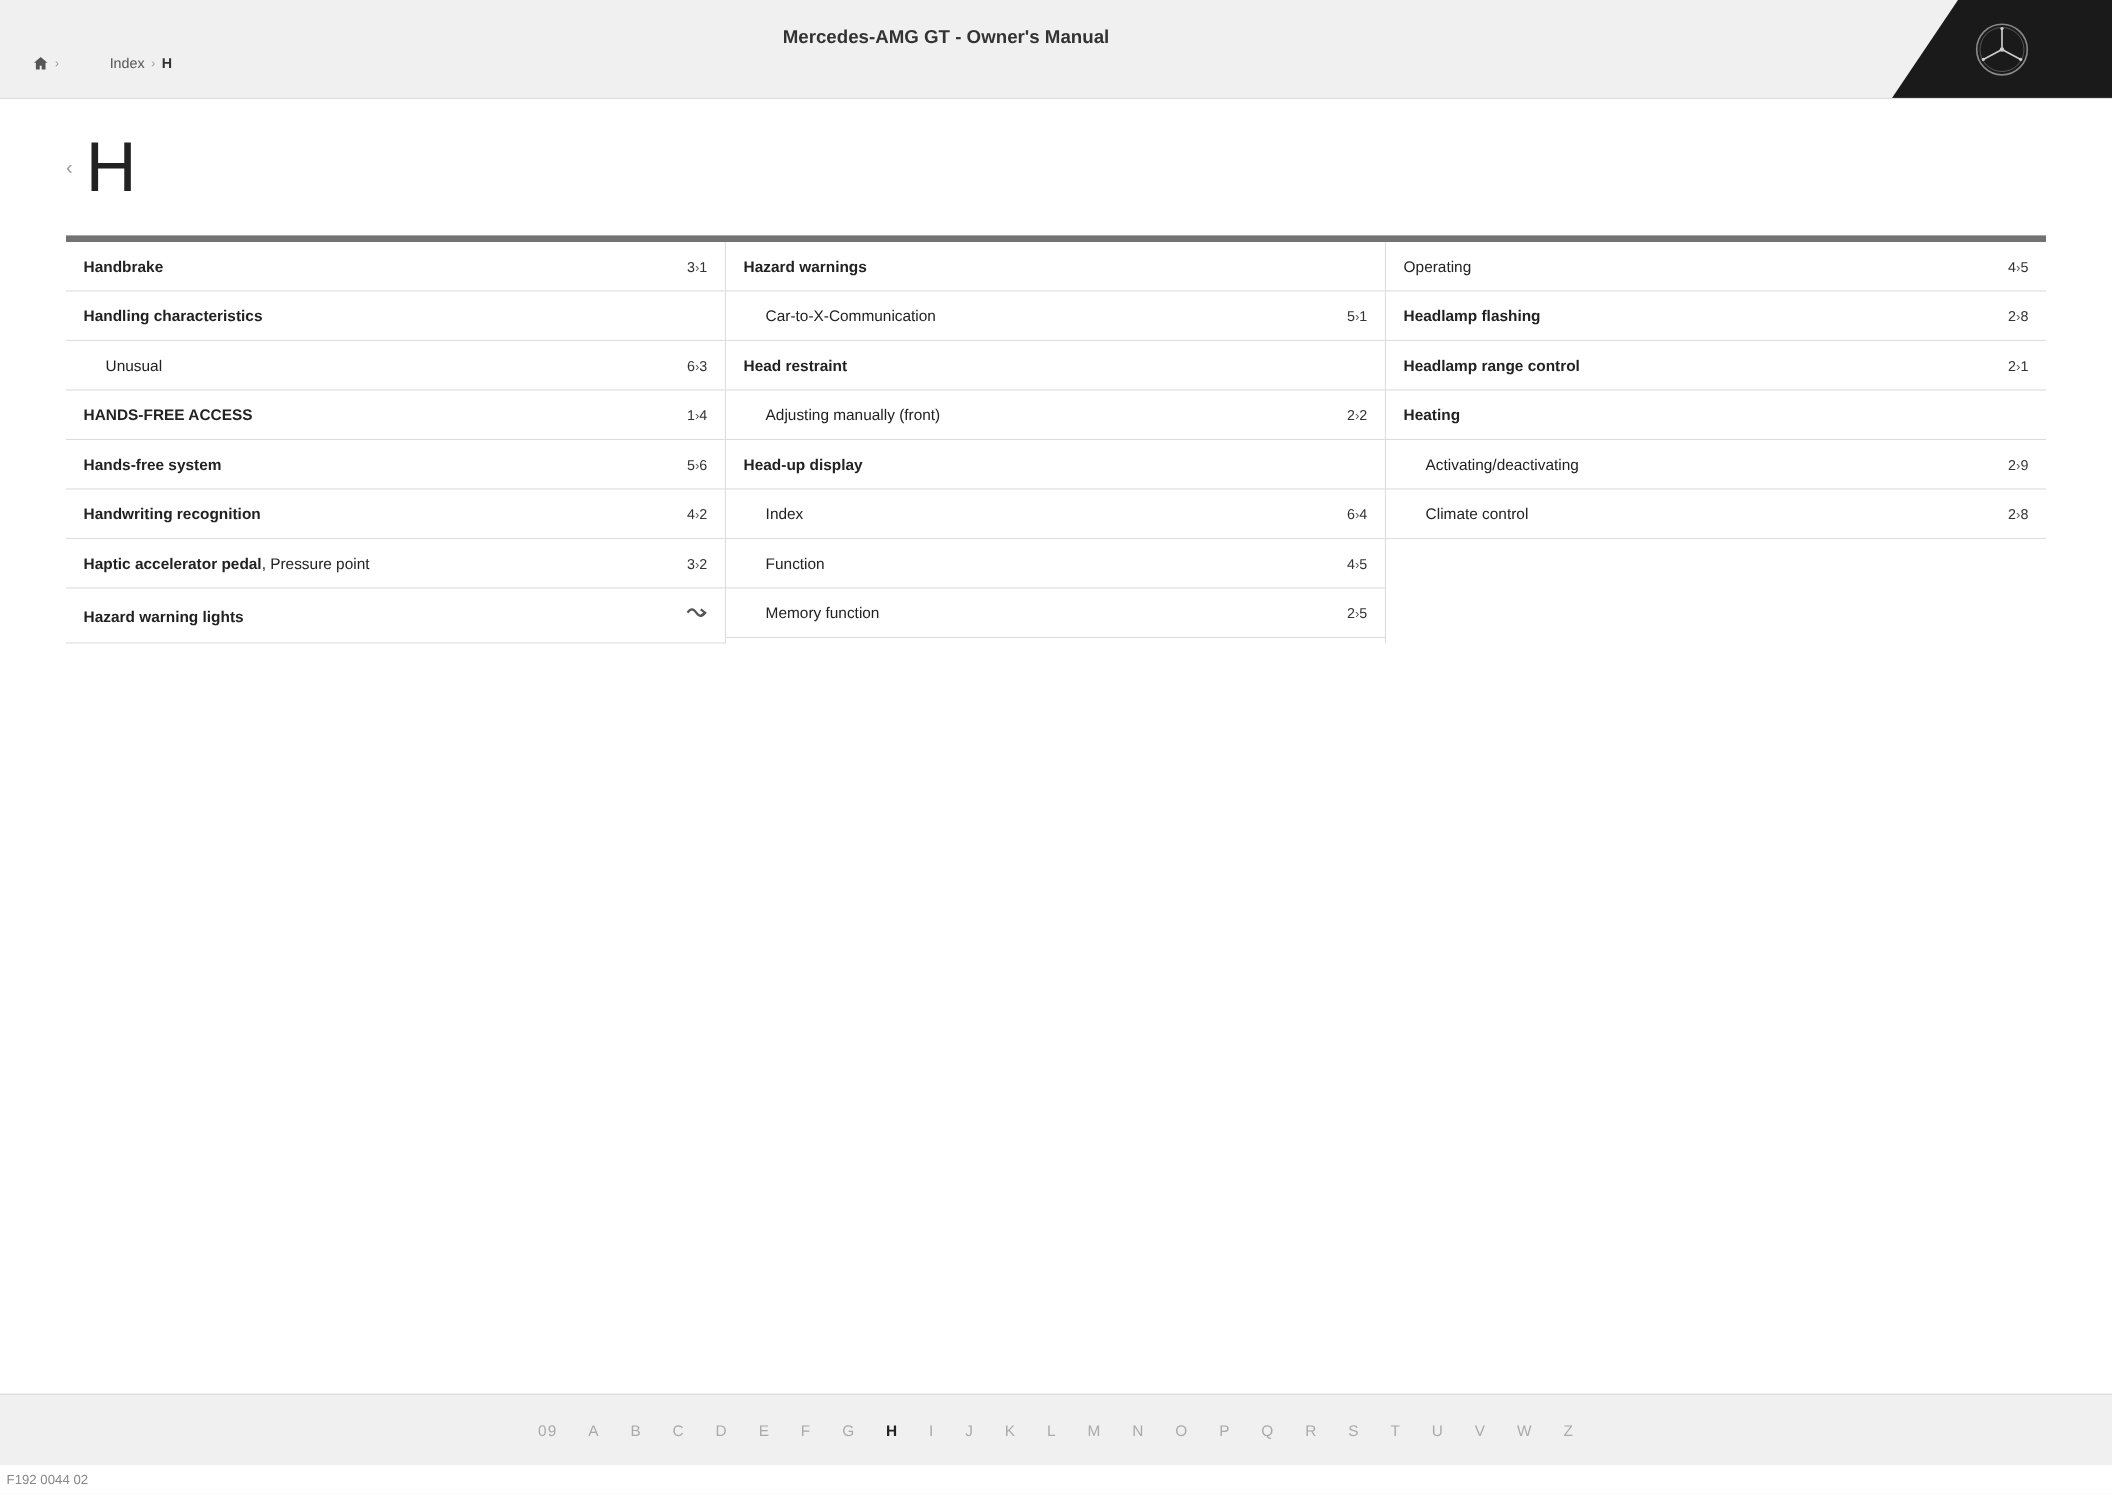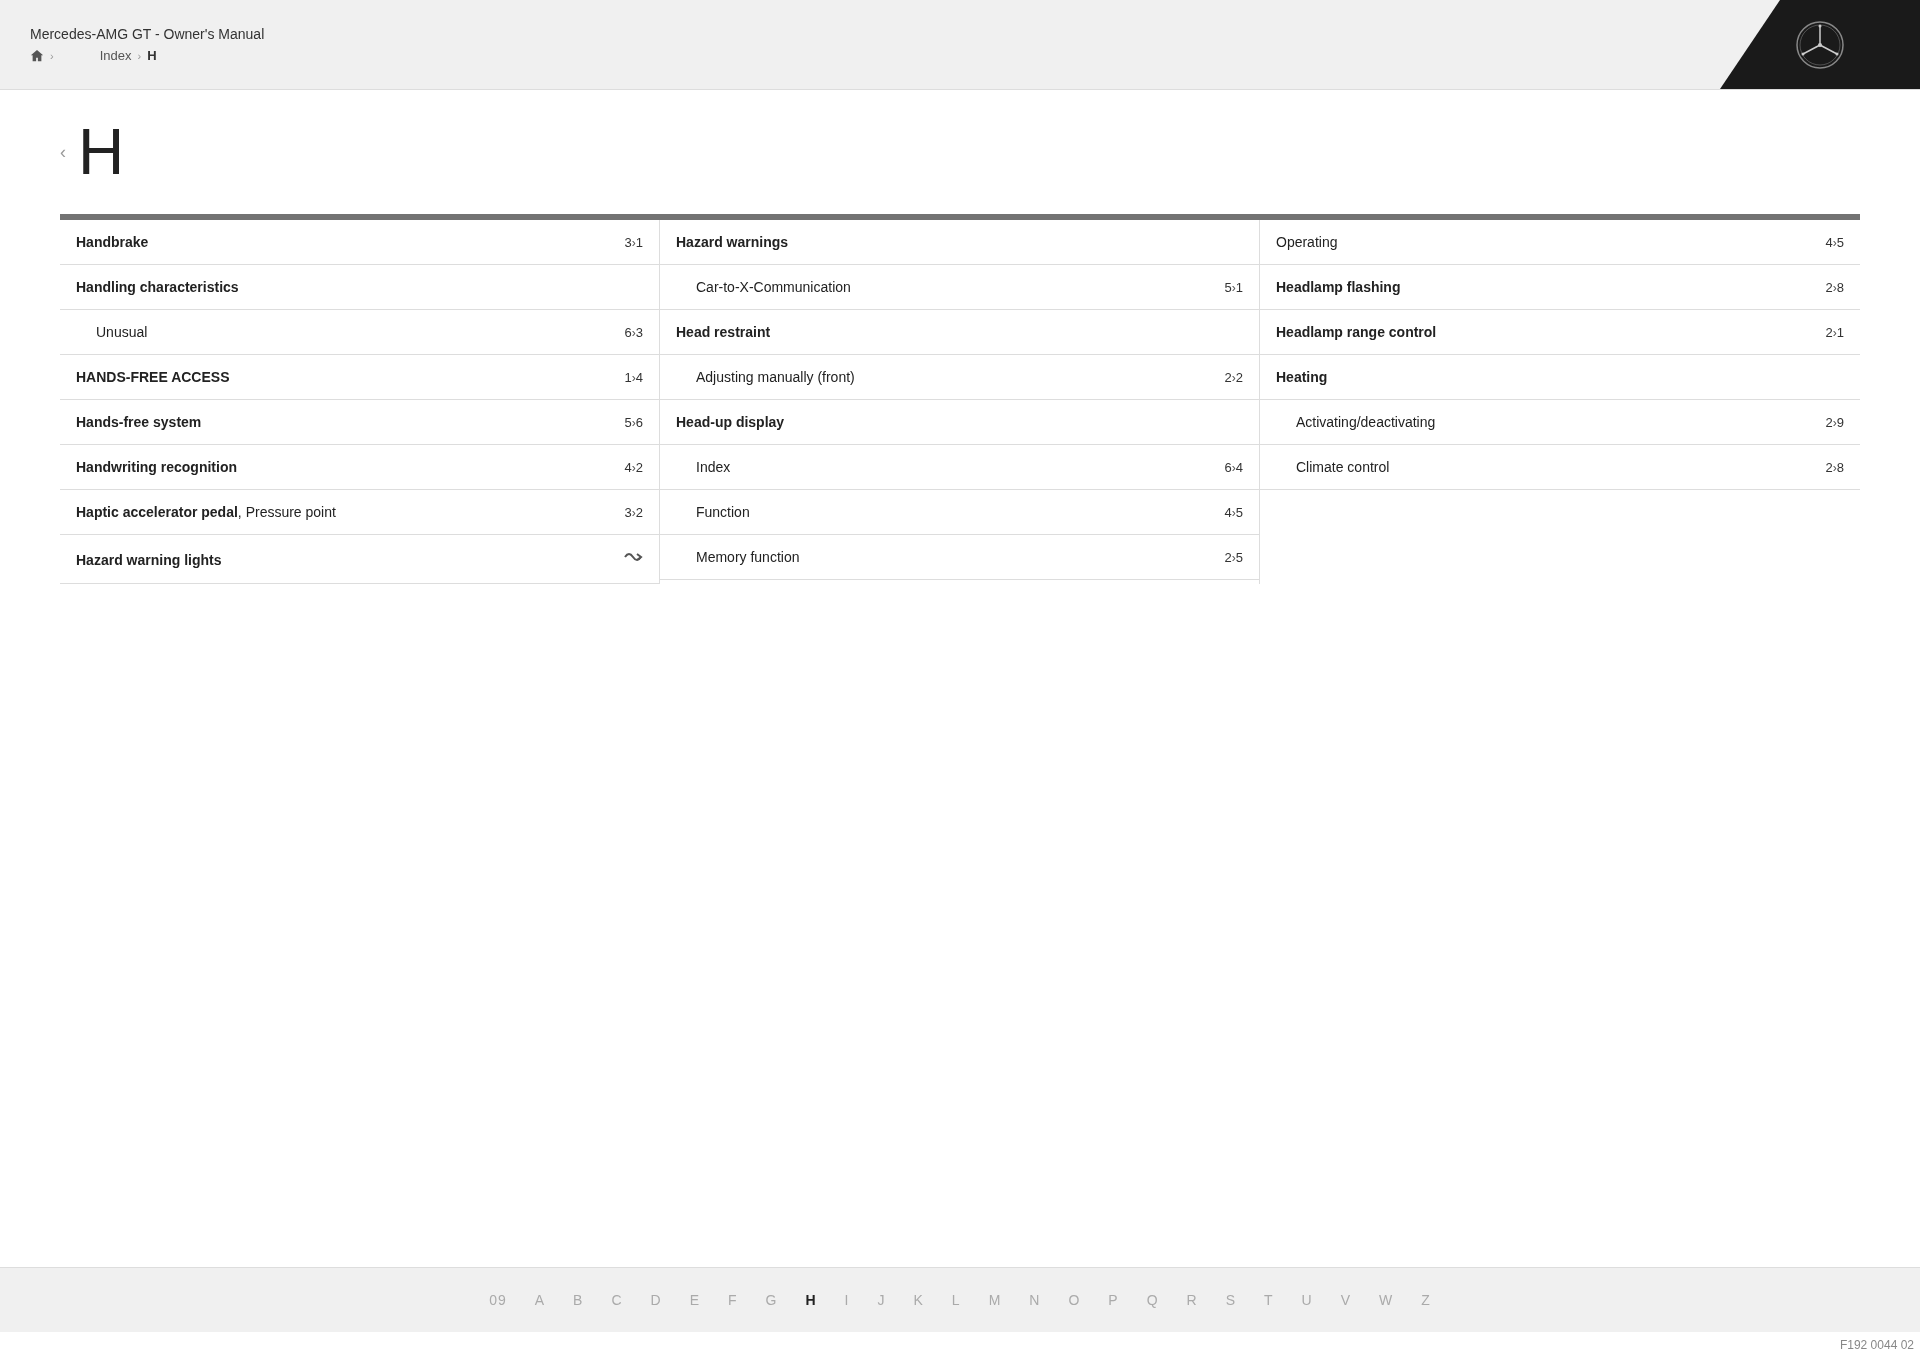--- a/index.html
+++ b/index.html
@@ -21,23 +21,24 @@
       position: relative;
     }
     .header-left {
       flex: 1;
       display: flex;
       flex-direction: column;
       justify-content: center;
       padding: 10px 30px;
     }
     .header-title {
-      font-size: 14px;
+      font-size: 17px;
       color: #333;
-      font-weight: normal;
+      font-weight: bold;
+      text-align: center;
     }
     .breadcrumb {
       display: flex;
       align-items: center;
       gap: 6px;
       margin-top: 6px;
       font-size: 13px;
       color: #555;
     }
     .breadcrumb-sep {
@@ -167,21 +168,21 @@
       cursor: pointer;
       font-weight: normal;
       letter-spacing: 1px;
     }
     .alpha-item.active {
       color: #222;
       font-weight: bold;
     }
 
     .footer-code {
-      text-align: right;
+      text-align: left;
       font-size: 12px;
       color: #888;
       padding: 6px;
       background: #fff;
     }
 
     
     .special-icon {
       font-size: 16px;
       color: #555;

